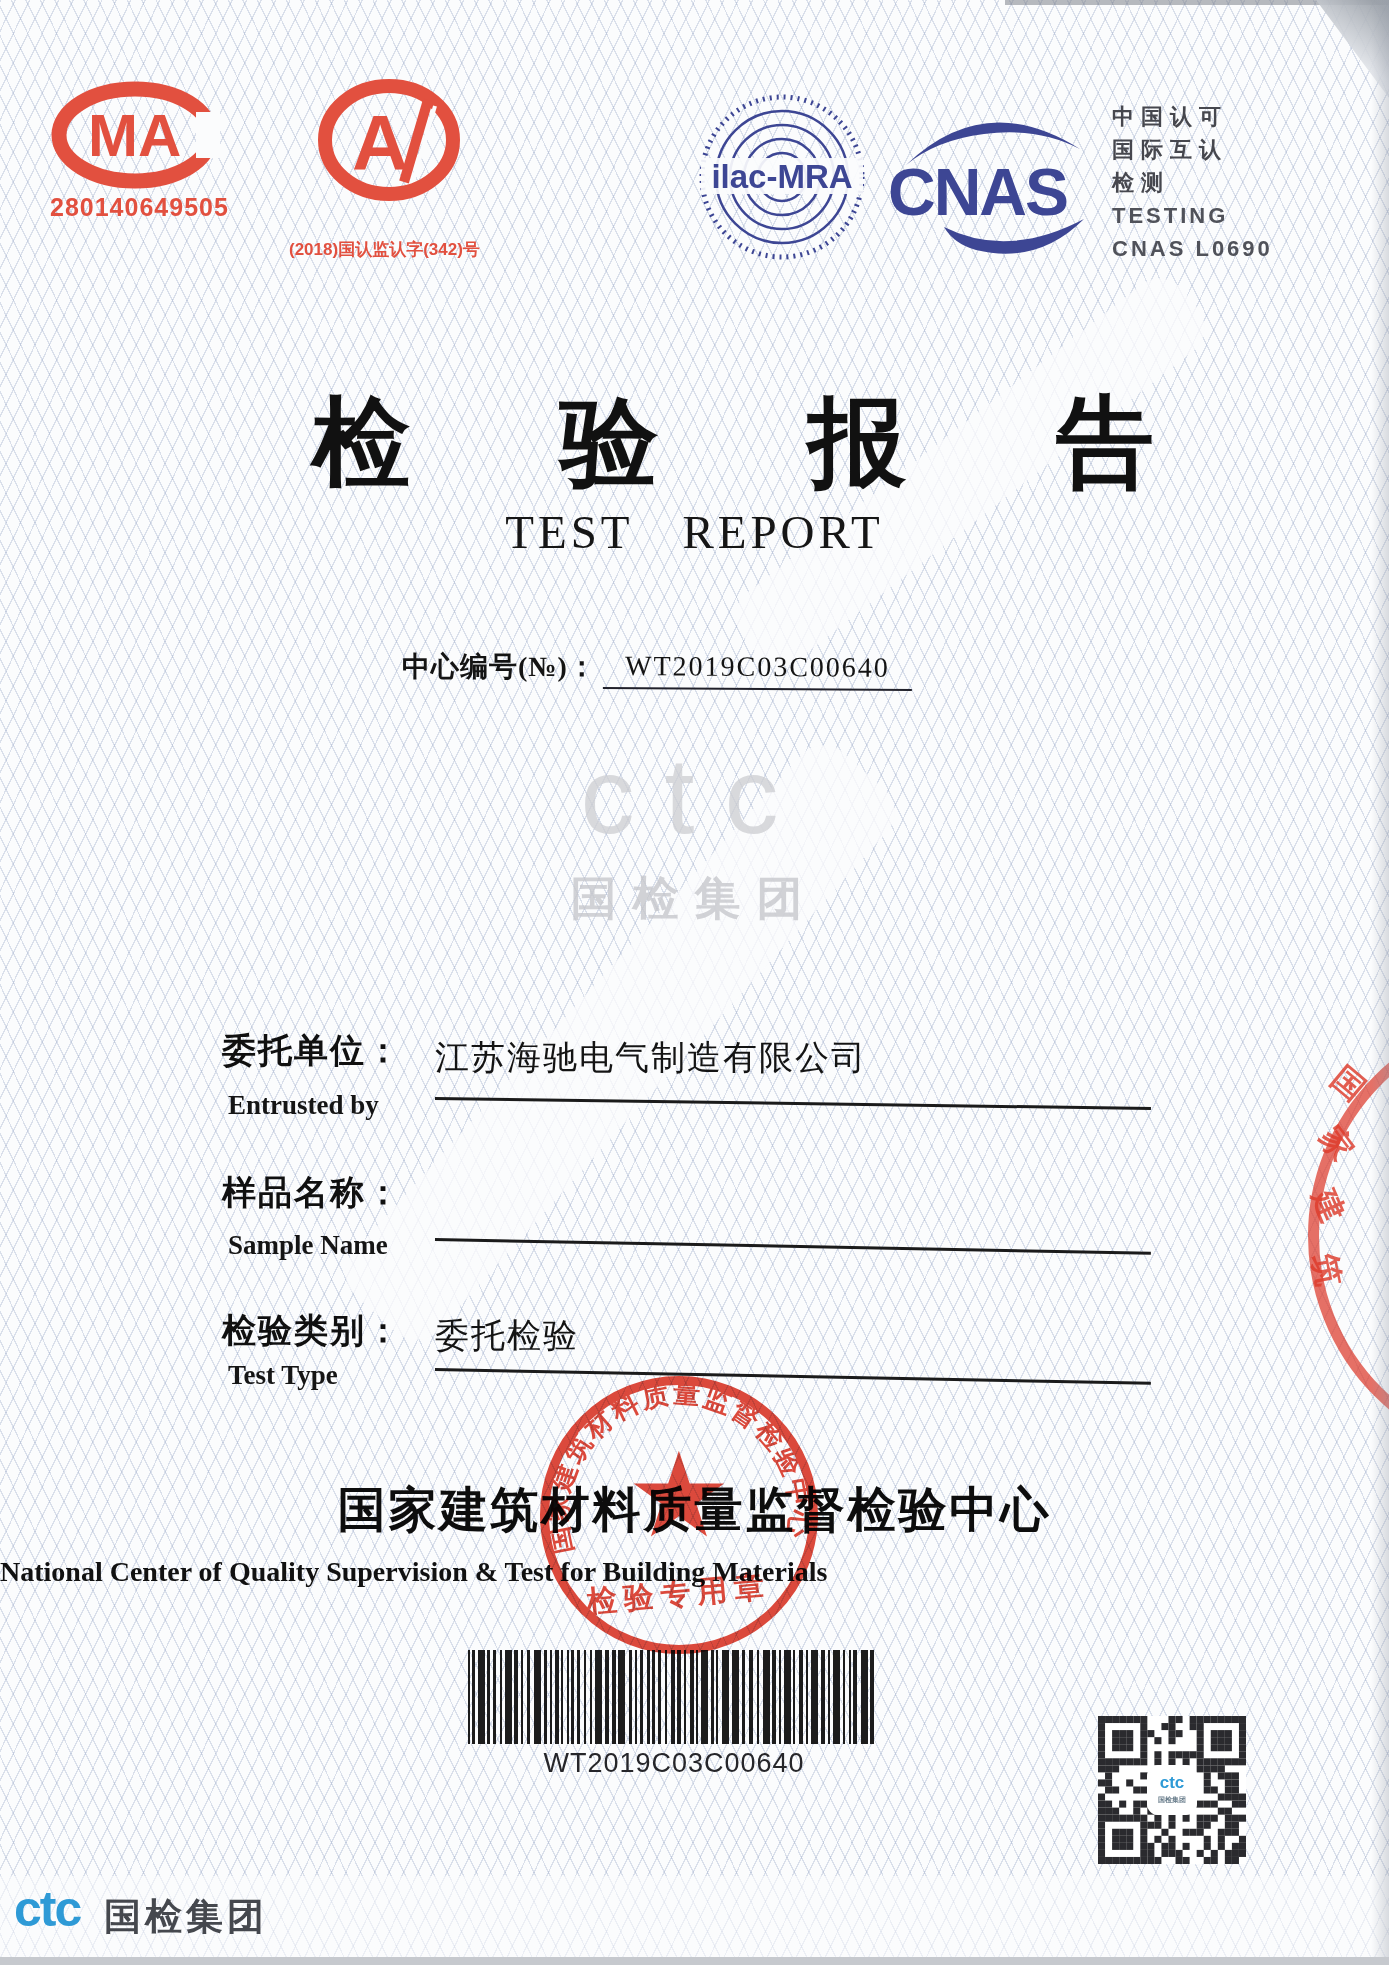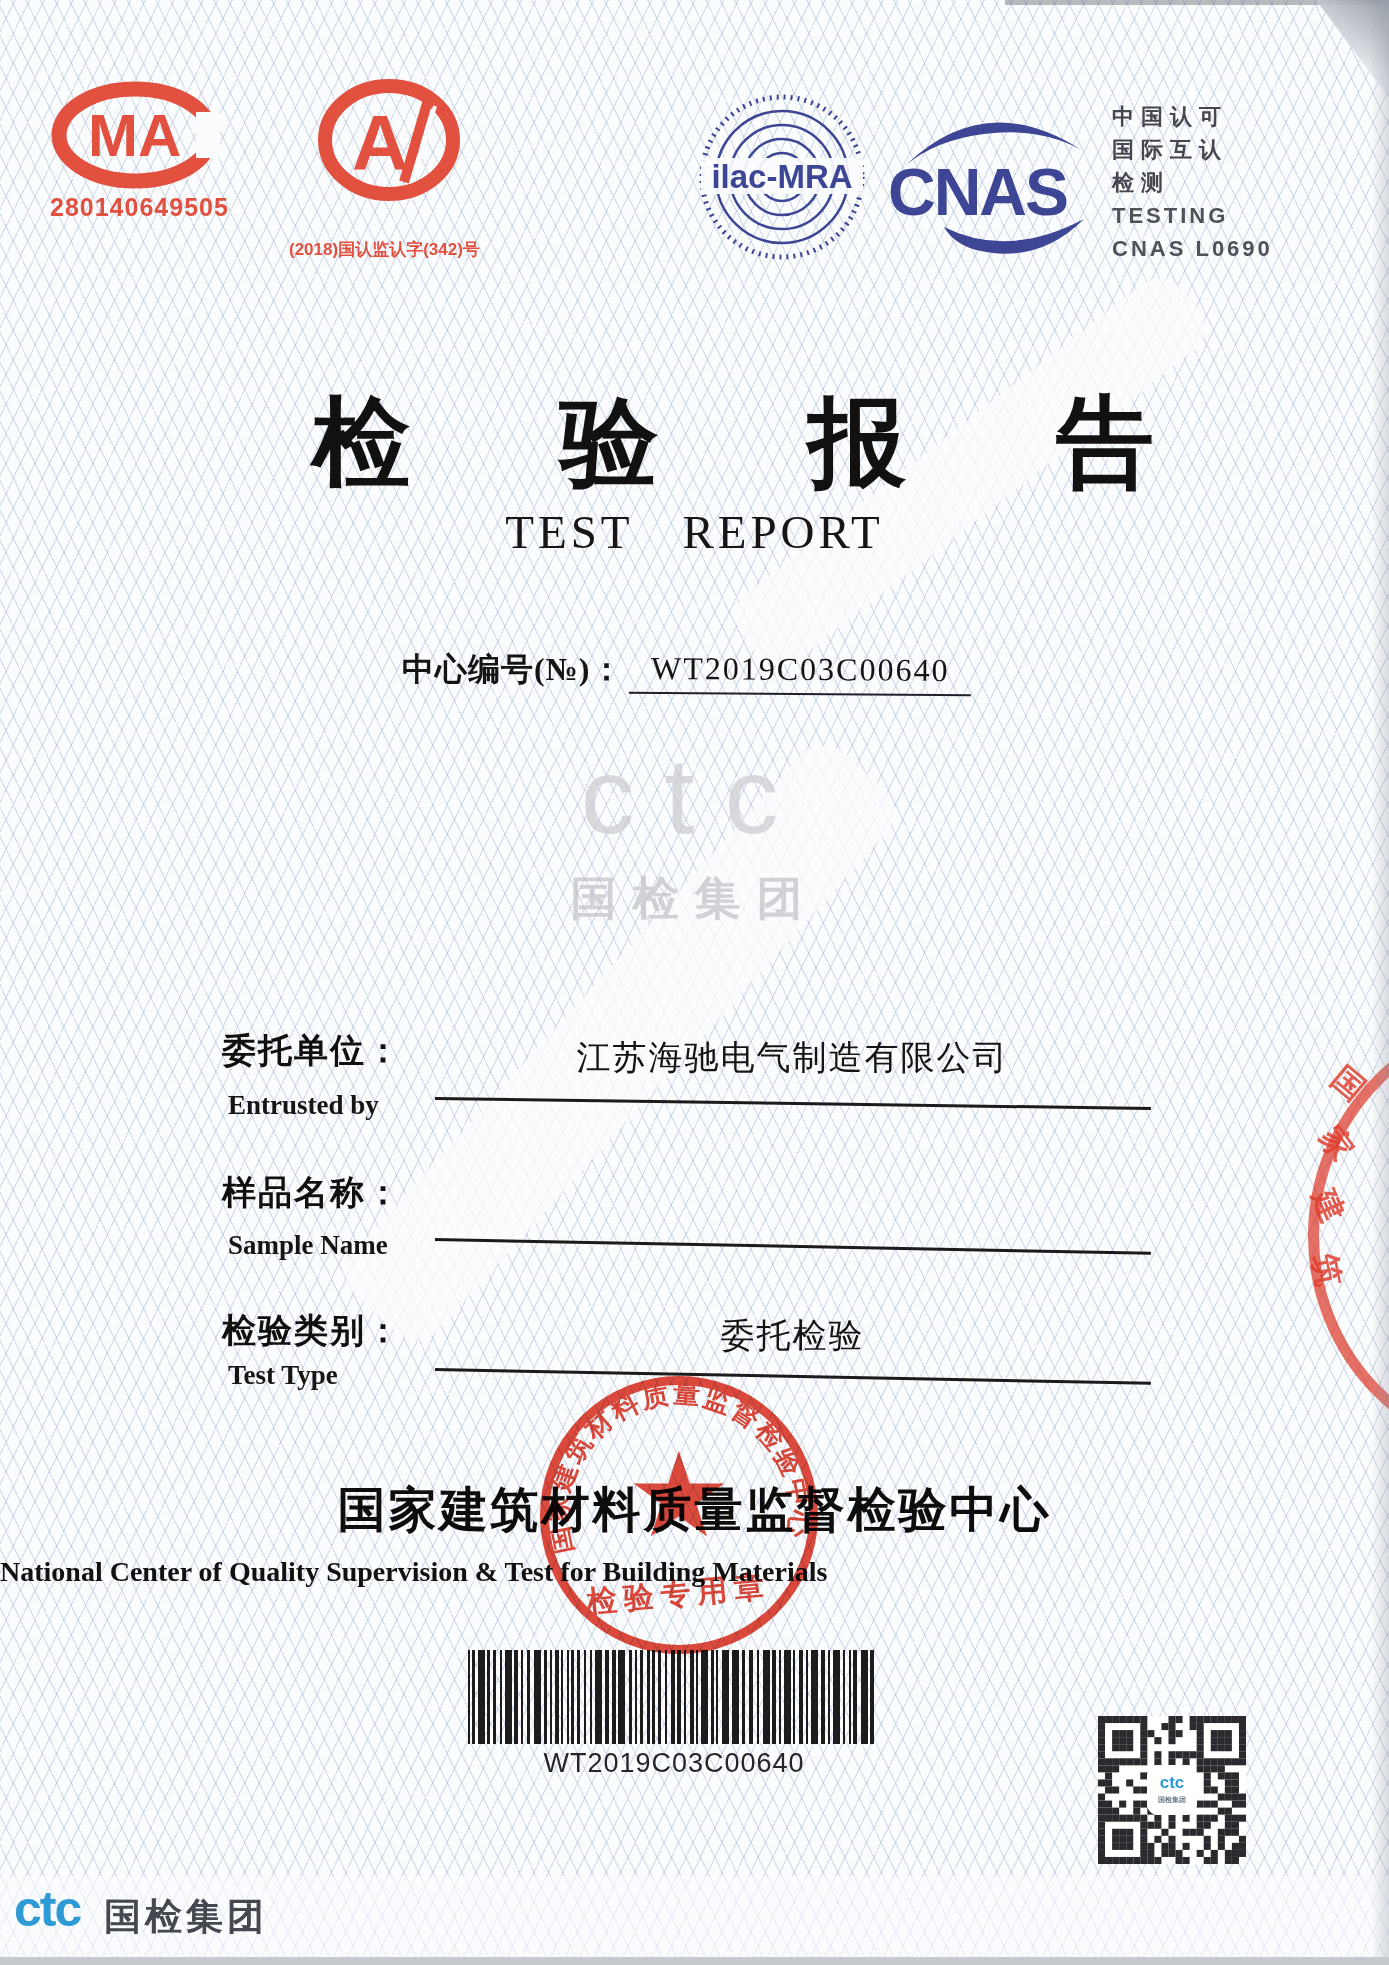--- a/index.html
+++ b/index.html
@@ -40,35 +40,35 @@
   .accr .zh{letter-spacing:7px;}
   .accr .en{letter-spacing:3px;color:#50525a;}
 
   
   .title-zh{left:312px;top:378px;font-size:98px;font-weight:700;letter-spacing:150px;
     white-space:nowrap;color:#111;z-index:3;}
   .title-en{left:0;top:505px;width:100%;text-align:center;font-size:47px;letter-spacing:4px;
     word-spacing:34px;color:#161616;z-index:3;}
 
   
-  .report-no{left:402px;top:648px;font-size:32px;color:#141414;z-index:3;white-space:nowrap;}
+  .report-no{left:402px;top:648px;font-size:28px;color:#141414;z-index:3;white-space:nowrap;}
   .report-no .no-label{font-weight:700;letter-spacing:1px;}
   .report-no .no-value{display:inline-block;border-bottom:2px solid #20202a;
     padding:0 22px 5px;margin-left:6px;letter-spacing:2px;transform:rotate(0.4deg);}
 
   
   .wm-ctc{left:0;top:742px;width:100%;text-align:center;font-family:"Liberation Sans",sans-serif;
     font-size:108px;color:#cdced2;letter-spacing:30px;opacity:.75;z-index:2;line-height:1;}
   .wm-name{left:0;top:868px;width:100%;text-align:center;font-family:"Liberation Sans",sans-serif;
     font-size:46px;font-weight:700;color:#c7c8cd;letter-spacing:16px;opacity:.8;z-index:2;}
 
   
   .f-label{left:222px;font-size:34px;font-weight:700;color:#101010;letter-spacing:2px;z-index:3;margin-top:6px;}
   .f-en{left:228px;font-size:27px;font-weight:700;color:#151515;z-index:3;}
-  .f-value{left:435px;width:715px;text-align:center;font-size:34px;color:#141414;
+  .f-value{left:435px;width:715px;font-size:34px;color:#141414;
     letter-spacing:2px;z-index:3;}
   .f-line{left:435px;width:716px;height:0;border-top:3px solid #1b1b1b;z-index:3;
     transform-origin:left center;}
   .r1l{top:1022px;}.r1e{top:1090px;}.r1v{top:1035px;}.r1u{top:1097px;transform:rotate(0.8deg);}
   .r2l{top:1164px;}.r2e{top:1230px;}.r2v{top:1176px;}.r2u{top:1238px;transform:rotate(1.1deg);}
   .r3l{top:1302px;}.r3e{top:1360px;}.r3v{top:1313px;}.r3u{top:1368px;transform:rotate(1.1deg);}
 
   
   .issuer-zh{left:0;top:1478px;width:100%;text-align:center;font-size:48px;font-weight:700;
     letter-spacing:3px;color:#0d0d0d;z-index:3;}

